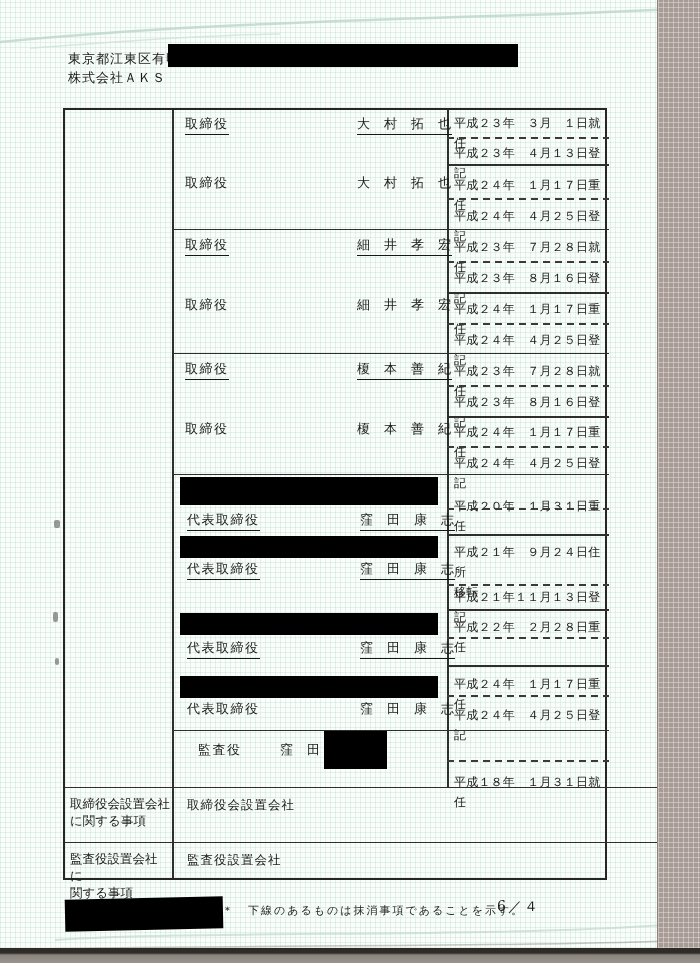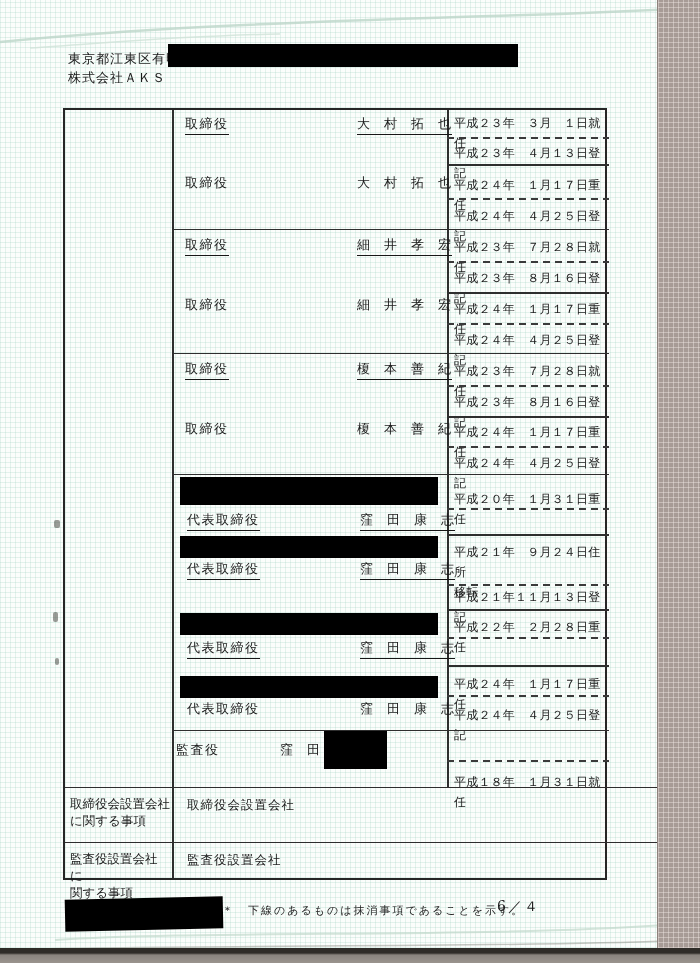--- a/index.html
+++ b/index.html
@@ -168,41 +168,41 @@
             <div class="role struck" style="left: 15px;">代表取締役</div>
             <div class="oname struck" style="left: 188px;">窪　田　康　志</div>
           </div>
           <div class="redact" style="left: 8px; top: 201px; width: 258px; height: 22px;"></div>
           <div class="entry-row" style="top: 225px;">
             <div class="role" style="left: 15px;">代表取締役</div>
             <div class="oname" style="left: 188px;">窪　田　康　志</div>
           </div>
         </div>
         <div class="date-col">
-          <div class="date-text" style="top: 14px;">平成２０年　１月３１日重任</div>
+          <div class="date-text" style="top: 21px;">平成２０年　１月３１日重任</div>
           <div class="dash-line" style="left: 0px; top: 33px; width: 162px;"></div>
           <div class="hline" style="left: 0px; top: 59px; width: 162px;"></div>
           <div class="date-text" style="top: 67px;">平成２１年　９月２４日住所
 移転</div>
           <div class="dash-line" style="left: 0px; top: 109px; width: 162px;"></div>
           <div class="date-text" style="top: 112px;">平成２１年１１月１３日登記</div>
           <div class="hline" style="left: 0px; top: 134px; width: 162px;"></div>
           <div class="date-text" style="top: 142px;">平成２２年　２月２８日重任</div>
           <div class="dash-line" style="left: 0px; top: 162px; width: 162px;"></div>
           <div class="hline" style="left: 0px; top: 190px; width: 162px;"></div>
           <div class="date-text" style="top: 199px;">平成２４年　１月１７日重任</div>
           <div class="dash-line" style="left: 0px; top: 220px; width: 162px;"></div>
           <div class="date-text" style="top: 230px;">平成２４年　４月２５日登記</div>
         </div>
       </div>
       <div class="officer-block" style="top: 620px; height: 57px; border-top: 1.5px solid rgb(46, 46, 46); box-sizing: border-box;">
         <div class="name-cell">
           <div class="redact" style="left: 152px; top: 0px; width: 63px; height: 38px;"></div>
           <div class="entry-row" style="top: 10px;">
-            <div class="role" style="left: 4px; text-align: right;">監査役</div>
+            <div class="role" style="left: 26px; text-align: right;">監査役</div>
             <div class="oname" style="left: 108px;">窪　田</div>
           </div>
         </div>
         <div class="date-col">
           <div class="date-text" style="top: 9px; margin-top: 32px;">平成１８年　１月３１日就任</div>
           <div class="dash-line" style="left: 0px; top: 29px; width: 162px;"></div>
         </div>
       </div>
     </div>
   <div id="sections">

